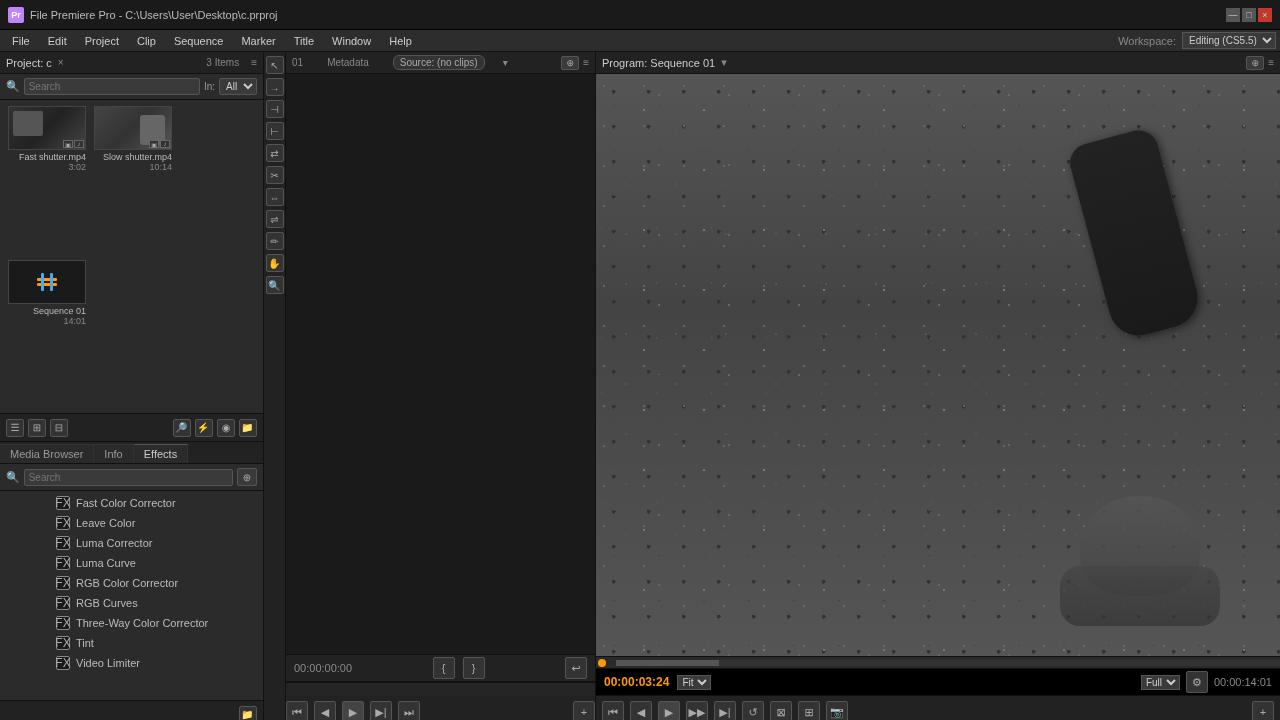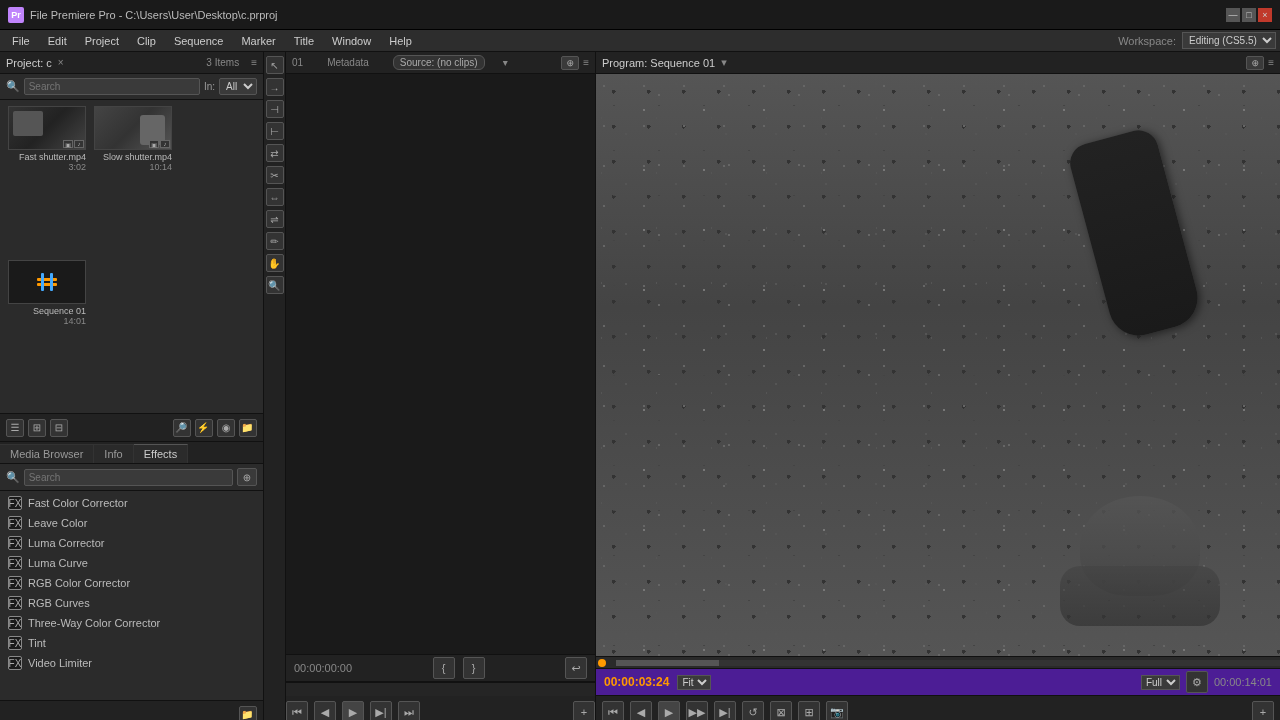--- a/index.html
+++ b/index.html
@@ -208,21 +208,21 @@
       flex: 1; overflow-y: auto; padding: 2px 0;
     }
     .effect-item {
       display: flex; align-items: center; padding: 3px 8px; cursor: pointer;
       font-size: 11px; color: #bbb; gap: 6px;
     }
     .effect-icon {
       width: 14px; height: 14px; border: 1px solid #888;
       border-radius: 2px; background: #1a1a1a;
       display: flex; align-items: center; justify-content: center;
-      font-size: 10px; color: #aaa;
+      font-size: 12px; color: #aaa; margin-left: 48px;
     }
 
     
     #left-toolbar {
       width: 22px;
       background: #222;
       display: flex; flex-direction: column;
       align-items: center;
       padding: 4px 0;
       gap: 4px;
@@ -293,21 +293,21 @@
       display: flex; align-items: center; padding: 0 6px;
       border-bottom: 1px solid #111; justify-content: space-between;
     }
     .program-video {
       flex: 1; background: #0a0a0a;
       position: relative; overflow: hidden;
       display: flex; align-items: center; justify-content: center;
     }
 
     .program-timecode-row {
-      height: 28px; background: #4c1d95;
+      height: 28px; background: #000000;
       display: flex; align-items: center; padding: 0 8px; gap: 8px;
       border-top: 1px solid #111; border-bottom: 1px solid #111;
       justify-content: space-between;
     }
     .program-tc-left { display: flex; align-items: center; gap: 8px; }
     .program-tc-right { display: flex; align-items: center; gap: 6px; }
     .tc-orange { color: #f90; font-size: 12px; font-weight: bold; }
     .tc-gray { color: #888; font-size: 11px; }
 
     .program-controls {

